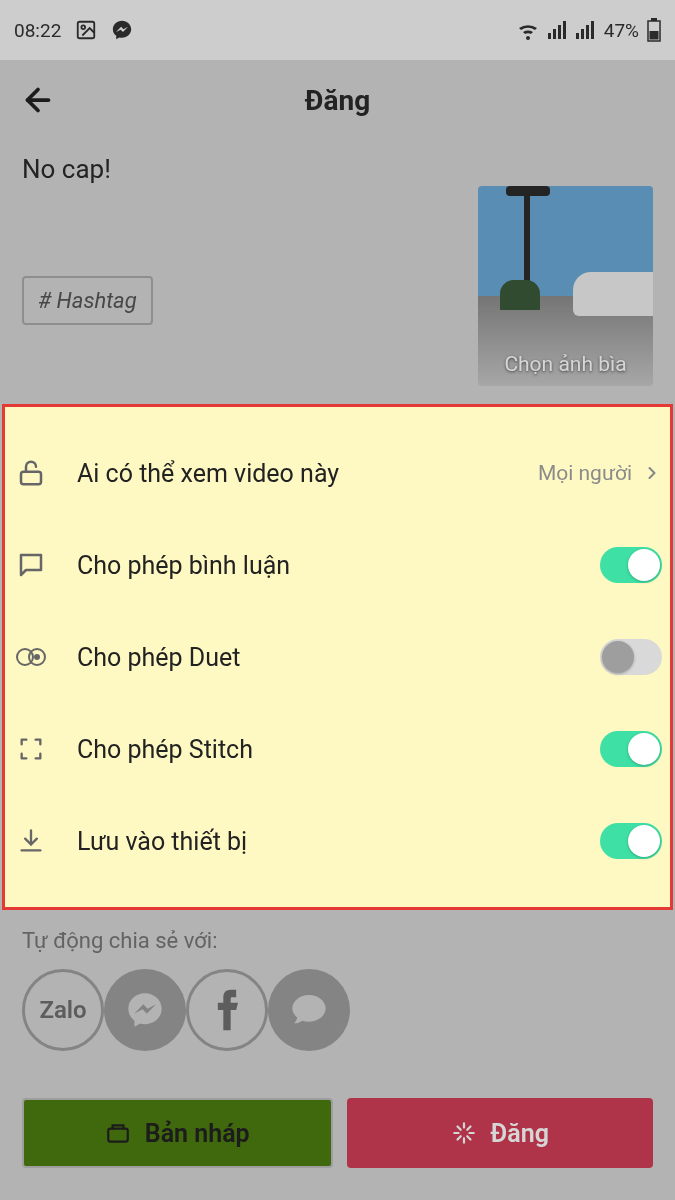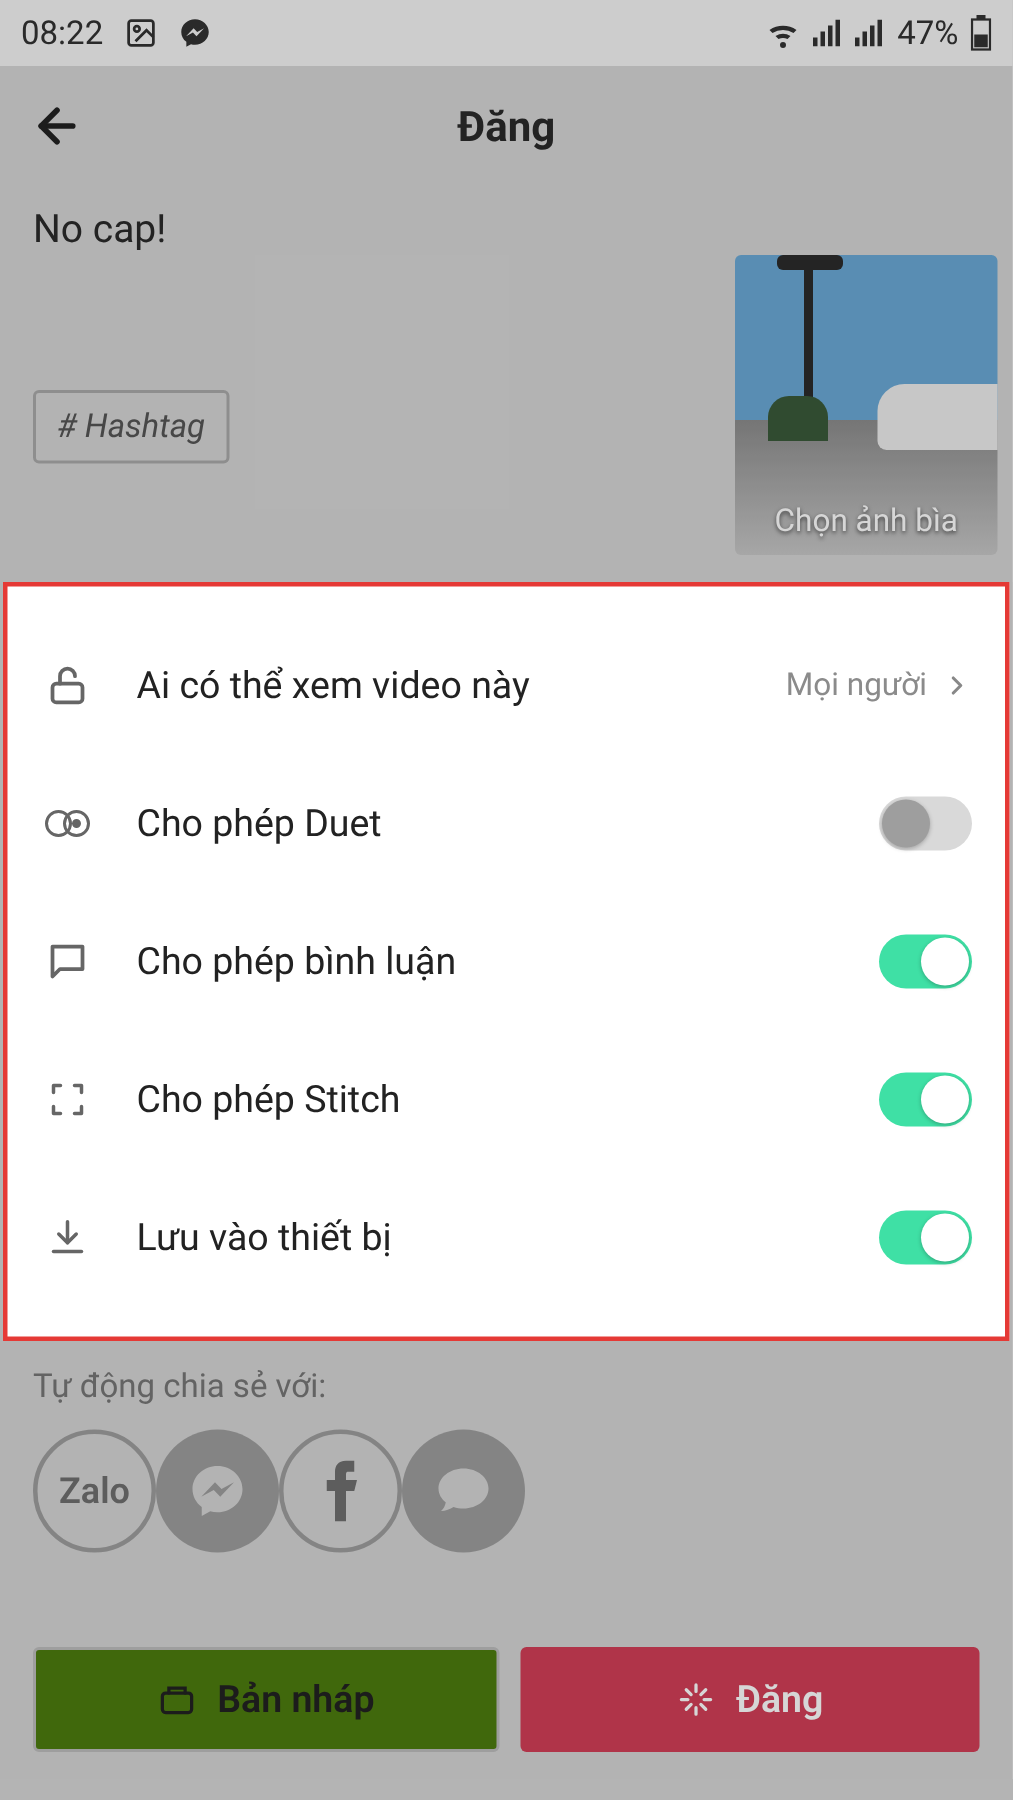--- a/index.html
+++ b/index.html
@@ -5,27 +5,27 @@
   * { box-sizing: border-box; margin: 0; padding: 0; }
   body {
     width: 675px;
     height: 1200px;
     font-family: -apple-system, BlinkMacSystemFont, "Segoe UI", Roboto, sans-serif;
     background: #d6d6d6;
     overflow: hidden;
     position: relative;
   }
   .status-bar {
-    height: 44px;
+    height: 60px;
     background: #f5f5f5;
     display: flex;
     justify-content: space-between;
     align-items: center;
     padding: 0 14px;
-    font-size: 22px;
+    font-size: 19px;
     color: #333;
   }
   .status-left { display: flex; align-items: center; gap: 14px; }
   .status-right { display: flex; align-items: center; gap: 8px; }
   .header {
     height: 80px;
     display: flex;
     align-items: center;
     justify-content: center;
     position: relative;
@@ -33,21 +33,21 @@
   }
   .back-btn {
     position: absolute;
     left: 20px;
     top: 50%;
     transform: translateY(-50%);
   }
   .header-title { font-size: 28px; font-weight: 700; color: #2a2a2a; }
   .compose {
     display: flex;
-    padding: 14px 10px 18px 22px;
+    padding: 14px 22px 18px 22px;
     background: #d6d6d6;
     gap: 16px;
   }
   .compose-left { flex: 1; }
   .caption {
     font-size: 26px;
     color: #2a2a2a;
     min-height: 110px;
   }
   .chip-row { display: flex; gap: 14px; margin-top: 12px; font-style: italic; }
@@ -74,24 +74,24 @@
   .cover-car { position: absolute; right: -10px; bottom: 70px; width: 90px; height: 44px; background: #eee; border-radius: 18px 10px 6px 6px; }
   .cover-label {
     position: absolute;
     left: 0; right: 0; bottom: 10px;
     text-align: center;
     color: #fff;
     font-size: 21px;
     text-shadow: 0 1px 3px rgba(0,0,0,0.6);
   }
   .options-panel {
-    background: #ffffff;
+    background: #fef9c3;
     border: 3px solid #e53935;
     margin: 0 2px;
-    padding: 20px 22px;
+    padding: 20px 8px;
   }
   .opt-row {
     display: flex;
     align-items: center;
     height: 92px;
   }
   .opt-icon {
     width: 36px;
     height: 36px;
     margin-right: 28px;
@@ -268,40 +268,40 @@
     <span class="opt-value">Mọi người</span>
     <span class="chevron">
       <svg width="20" height="20" viewBox="0 0 24 24" fill="none" stroke="#888" stroke-width="2.5" stroke-linecap="round" stroke-linejoin="round">
           <path d="M9 18l6-6-6-6"></path>
         </svg>
     </span>
   </div>
 
   <div class="opt-row">
     <span class="opt-icon">
+      <svg width="30" height="30" viewBox="0 0 24 24" fill="none" stroke="#666" stroke-width="2" stroke-linecap="round" stroke-linejoin="round">
+          <path d="M4 4h16v12H8l-4 4V4z"></path>
+        </svg>
+    </span>
+    <span class="opt-label">Cho phép bình luận</span>
+    <div class="toggle on">
+        <div class="toggle-knob"></div>
+      </div>
+  </div>
+
+  <div class="opt-row">
+    <span class="opt-icon">
       <svg width="32" height="30" viewBox="0 0 32 24" fill="none" stroke="#666" stroke-width="2">
           <circle cx="10" cy="12" r="8"></circle>
           <circle cx="22" cy="12" r="8"></circle>
           <circle cx="22" cy="12" r="2" fill="#666"></circle>
         </svg>
     </span>
     <span class="opt-label">Cho phép Duet</span>
     <div class="toggle off">
-        <div class="toggle-knob"></div>
-      </div>
-  </div>
-
-  <div class="opt-row">
-    <span class="opt-icon">
-      <svg width="30" height="30" viewBox="0 0 24 24" fill="none" stroke="#666" stroke-width="2" stroke-linecap="round" stroke-linejoin="round">
-          <path d="M4 4h16v12H8l-4 4V4z"></path>
-        </svg>
-    </span>
-    <span class="opt-label">Cho phép bình luận</span>
-    <div class="toggle on">
         <div class="toggle-knob"></div>
       </div>
   </div>
 
   <div class="opt-row">
     <span class="opt-icon">
       <svg width="28" height="28" viewBox="0 0 24 24" fill="none" stroke="#666" stroke-width="2" stroke-linecap="round">
           <path d="M4 4v4M4 16v4M20 4v4M20 16v4M4 4h4M16 4h4M4 20h4M16 20h4"></path>
         </svg>
     </span>

